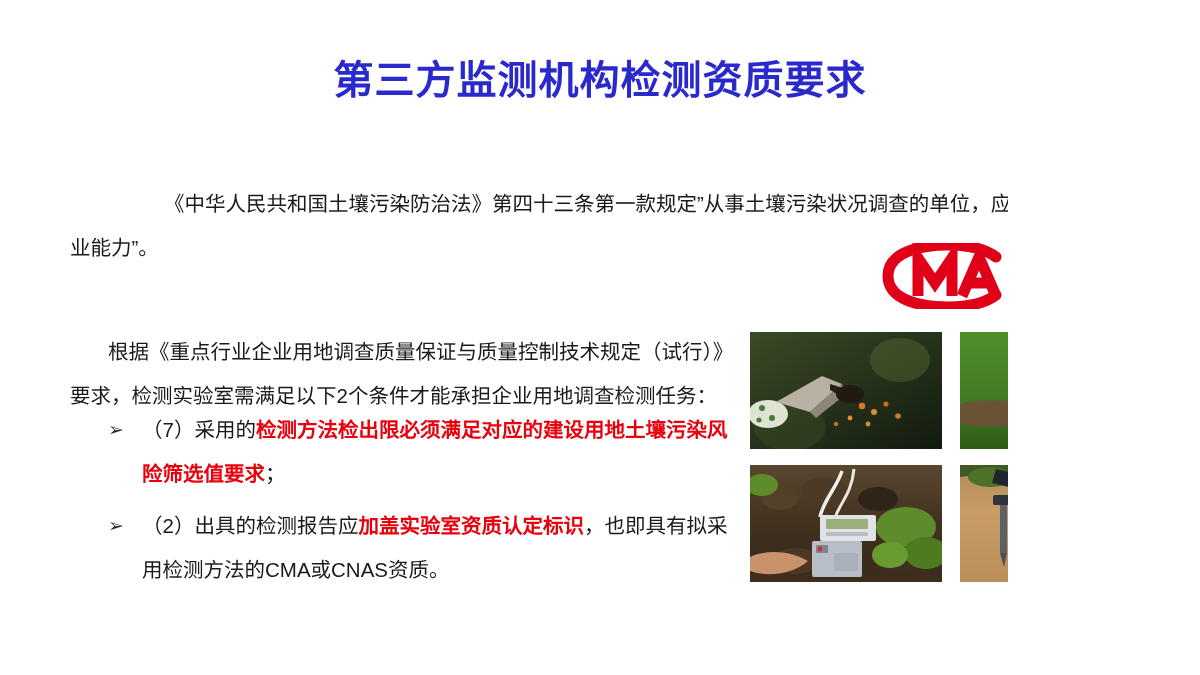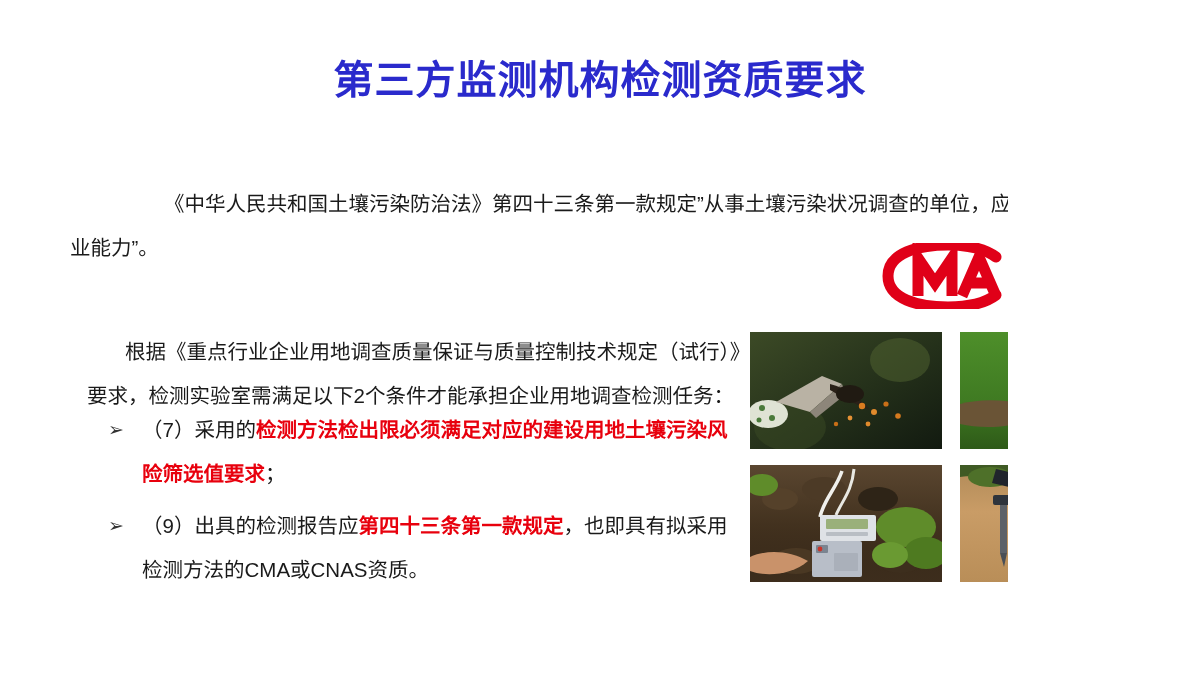--- a/index.html
+++ b/index.html
@@ -51,21 +51,21 @@
   .para-1 {
     position: absolute;
     left: 0;
     top: 0;
     width: 1090px;
     text-indent: 94px;
   }
 
   .para-2 {
     position: absolute;
-    left: 17px;
+    left: 0;
     top: 148px;
     width: 672px;
     text-indent: 38px;
   }
 
   
   .bullets {
     position: absolute;
     left: 56px;
     top: 408px;
@@ -141,21 +141,21 @@
 
   <div class="bullets">
 
     <div class="bullet">
       <span class="bullet-marker">➢</span>
       <span class="bullet-body"><span>（7）采用的</span><span class="em-red">检测方法检出限必须满足对应的建设用地土壤污染风险筛选值要求</span><span>；</span></span>
     </div>
 
     <div class="bullet">
       <span class="bullet-marker">➢</span>
-      <span class="bullet-body"><span>（9）出具的检测报告应</span><span class="em-red">第四十三条第一款规定</span><span>，也即具有拟采用检测方法的CMA或CNAS资质。</span></span>
+      <span class="bullet-body"><span>（2）出具的检测报告应</span><span class="em-red">加盖实验室资质认定标识</span><span>，也即具有拟采用检测方法的CMA或CNAS资质。</span></span>
     </div>
 
   </div>
 
   <div class="cma-logo">
     <svg viewBox="0 0 146 66" width="146" height="66" aria-hidden="true">
 
       <path d="M118 14
                C 106 5, 88 2, 70 2
                C 40 2, 10 10, 10 33

